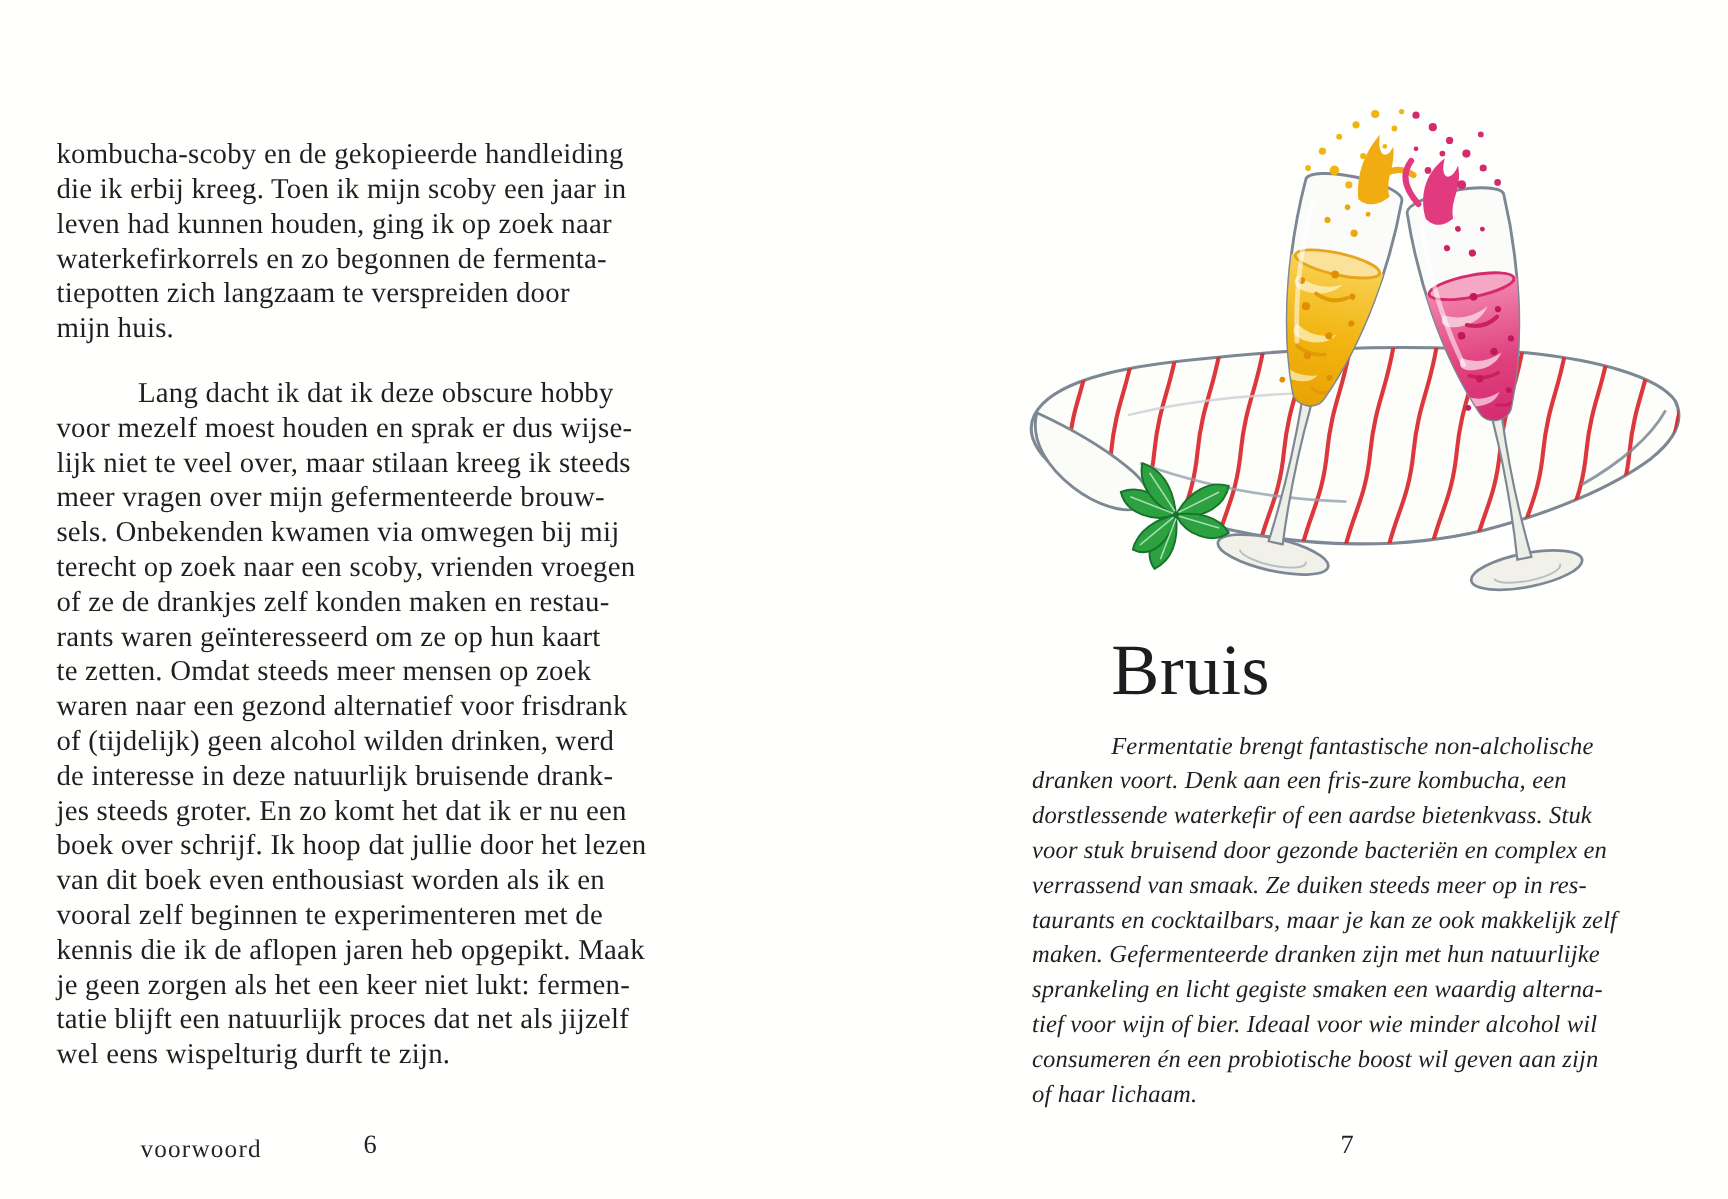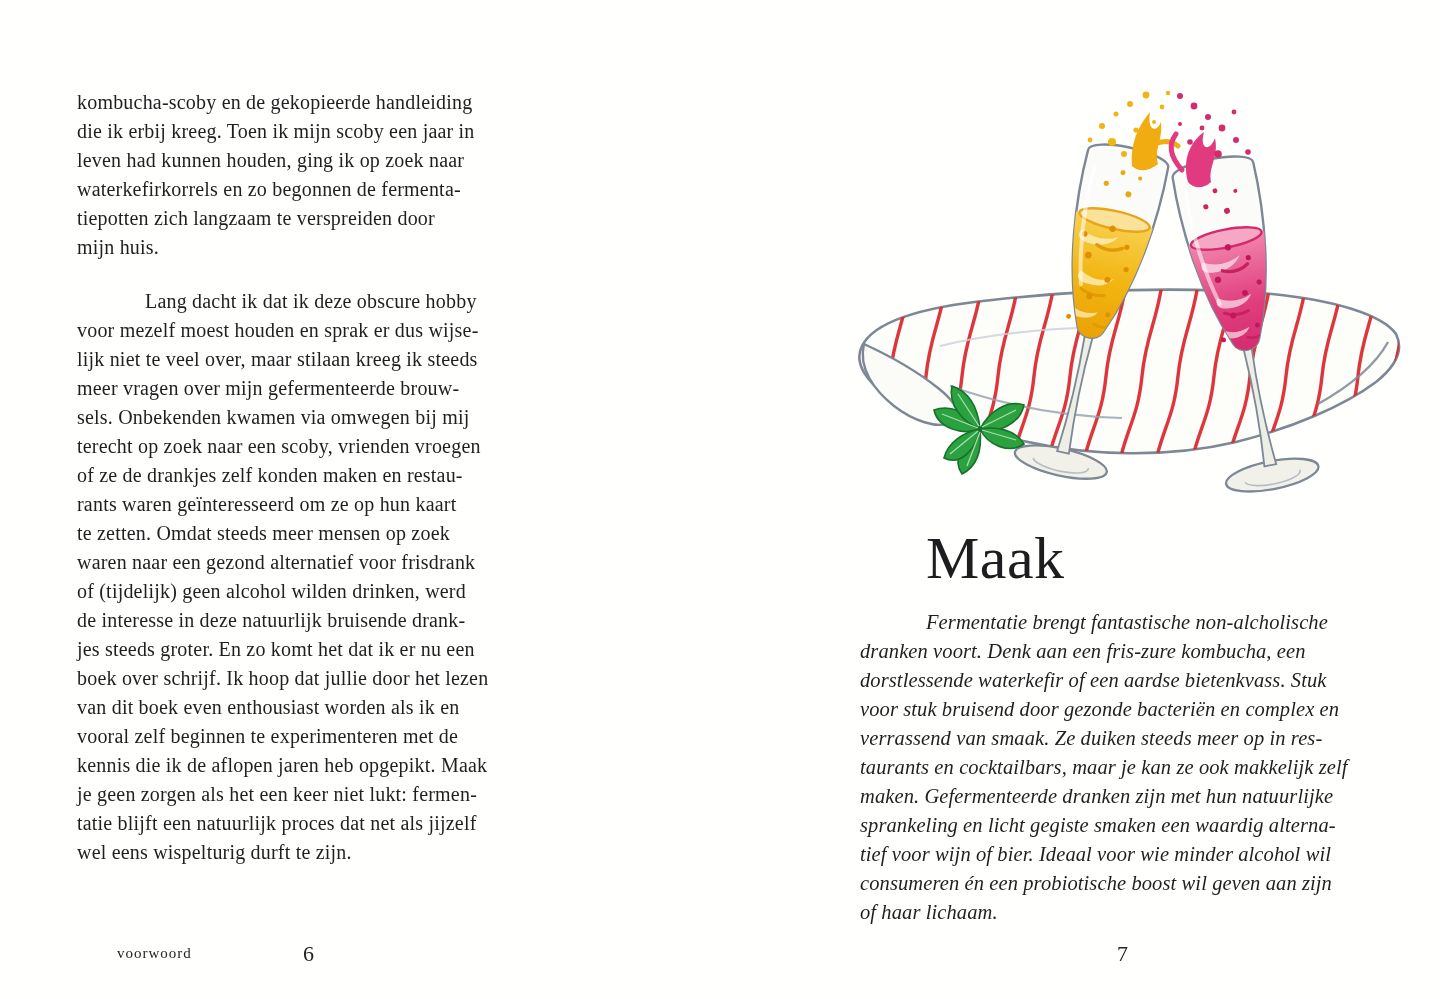--- a/index.html
+++ b/index.html
@@ -4,37 +4,37 @@
 <style>
   html,body{margin:0;padding:0;background:#ffffff;}
   body{
     width:1440px;height:999px;position:relative;overflow:hidden;
     font-family:"Liberation Serif","DejaVu Serif",serif;
     color:#1f1f21;
   }
   .spread{position:absolute;inset:0;background:#fffffe;}
   .para{white-space:pre-line;margin:0;}
   .left-text{
-    position:absolute;left:47px;top:88px;width:580px;
-    font-size:20px;line-height:29px;letter-spacing:0.2px;margin-left:30px;
+    position:absolute;left:47px;top:115px;width:580px;
+    font-size:24px;line-height:29px;letter-spacing:0.2px;
   }
   .para-indent2{margin-top:25px;text-indent:68px;}
   .right-para{
     position:absolute;left:860px;top:608px;width:556px;
     font-size:20.5px;line-height:29px;letter-spacing:0.1px;
     text-indent:66px;
     font-style:italic;
   }
   .chapter-heading{
     position:absolute;left:926px;top:524px;margin:0;
     font-size:60px;font-weight:400;letter-spacing:0.5px;color:#1d1d20;
   }
   .footer-chapter{
     position:absolute;left:117px;top:945px;
-    font-size:15px;letter-spacing:1px;color:#242427;text-align:right;
+    font-size:21px;letter-spacing:1px;color:#242427;text-align:right;
   }
   .page-num{position:absolute;font-size:22px;color:#242427;}
   .num-left{left:303px;top:941px;}
   .num-right{left:1117px;top:941px;}
   .illustration{position:absolute;left:850px;top:84px;width:560px;height:440px;}
 </style>
 </head>
 <body>
 
 <div class="spread">
@@ -239,21 +239,21 @@
               <path d="M 132,343 L 166,326"></path>
             <path d="M 132,346 L 166,356"></path>
               <path d="M 130,348 L 117,382"></path>
               <path d="M 128,347 L 100,370"></path>
           </g>
           <circle cx="130" cy="345" r="2.4" fill="#17722B" stroke="none"></circle>
         </g>
       </svg>
     </div>
 
-    <h1 class="chapter-heading">Maak</h1>
+    <h1 class="chapter-heading">Bruis</h1>
     <p class="para right-para">Fermentatie brengt fantastische non-alcholische
 dranken voort. Denk aan een fris-zure kombucha, een
 dorstlessende waterkefir of een aardse bietenkvass. Stuk
 voor stuk bruisend door gezonde bacteriën en complex en
 verrassend van smaak. Ze duiken steeds meer op in res-
 taurants en cocktailbars, maar je kan ze ook makkelijk zelf
 maken. Gefermenteerde dranken zijn met hun natuurlijke
 sprankeling en licht gegiste smaken een waardig alterna-
 tief voor wijn of bier. Ideaal voor wie minder alcohol wil
 consumeren én een probiotische boost wil geven aan zijn

